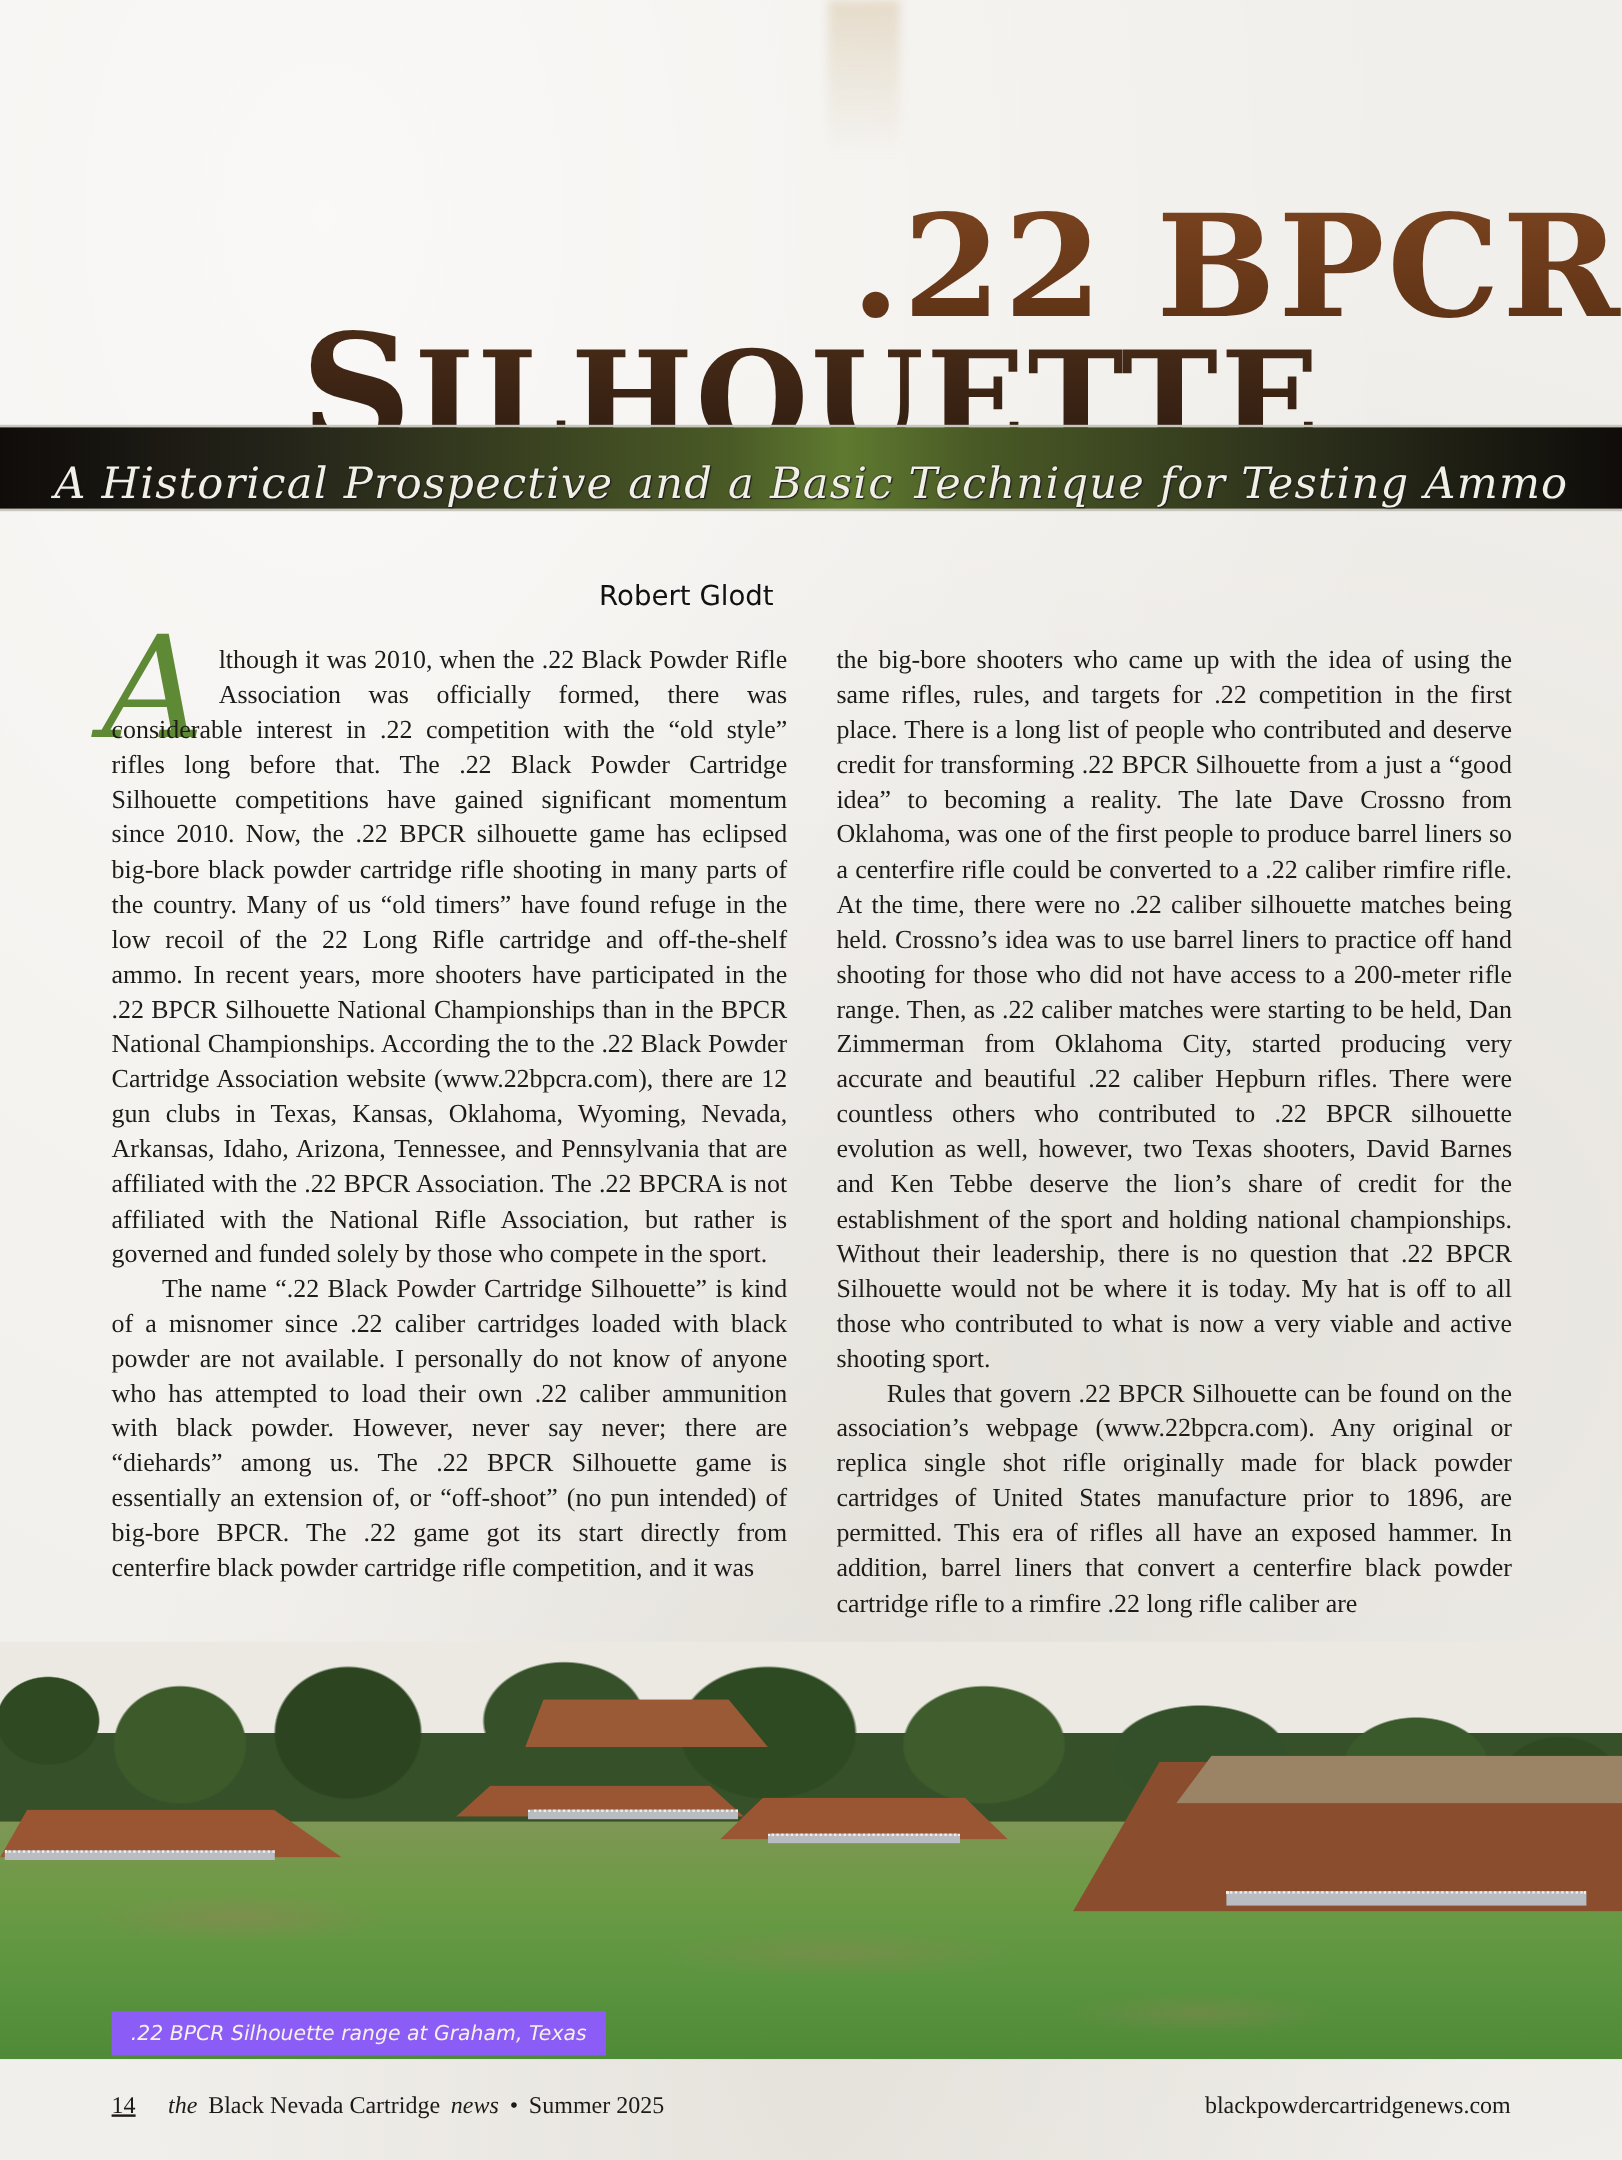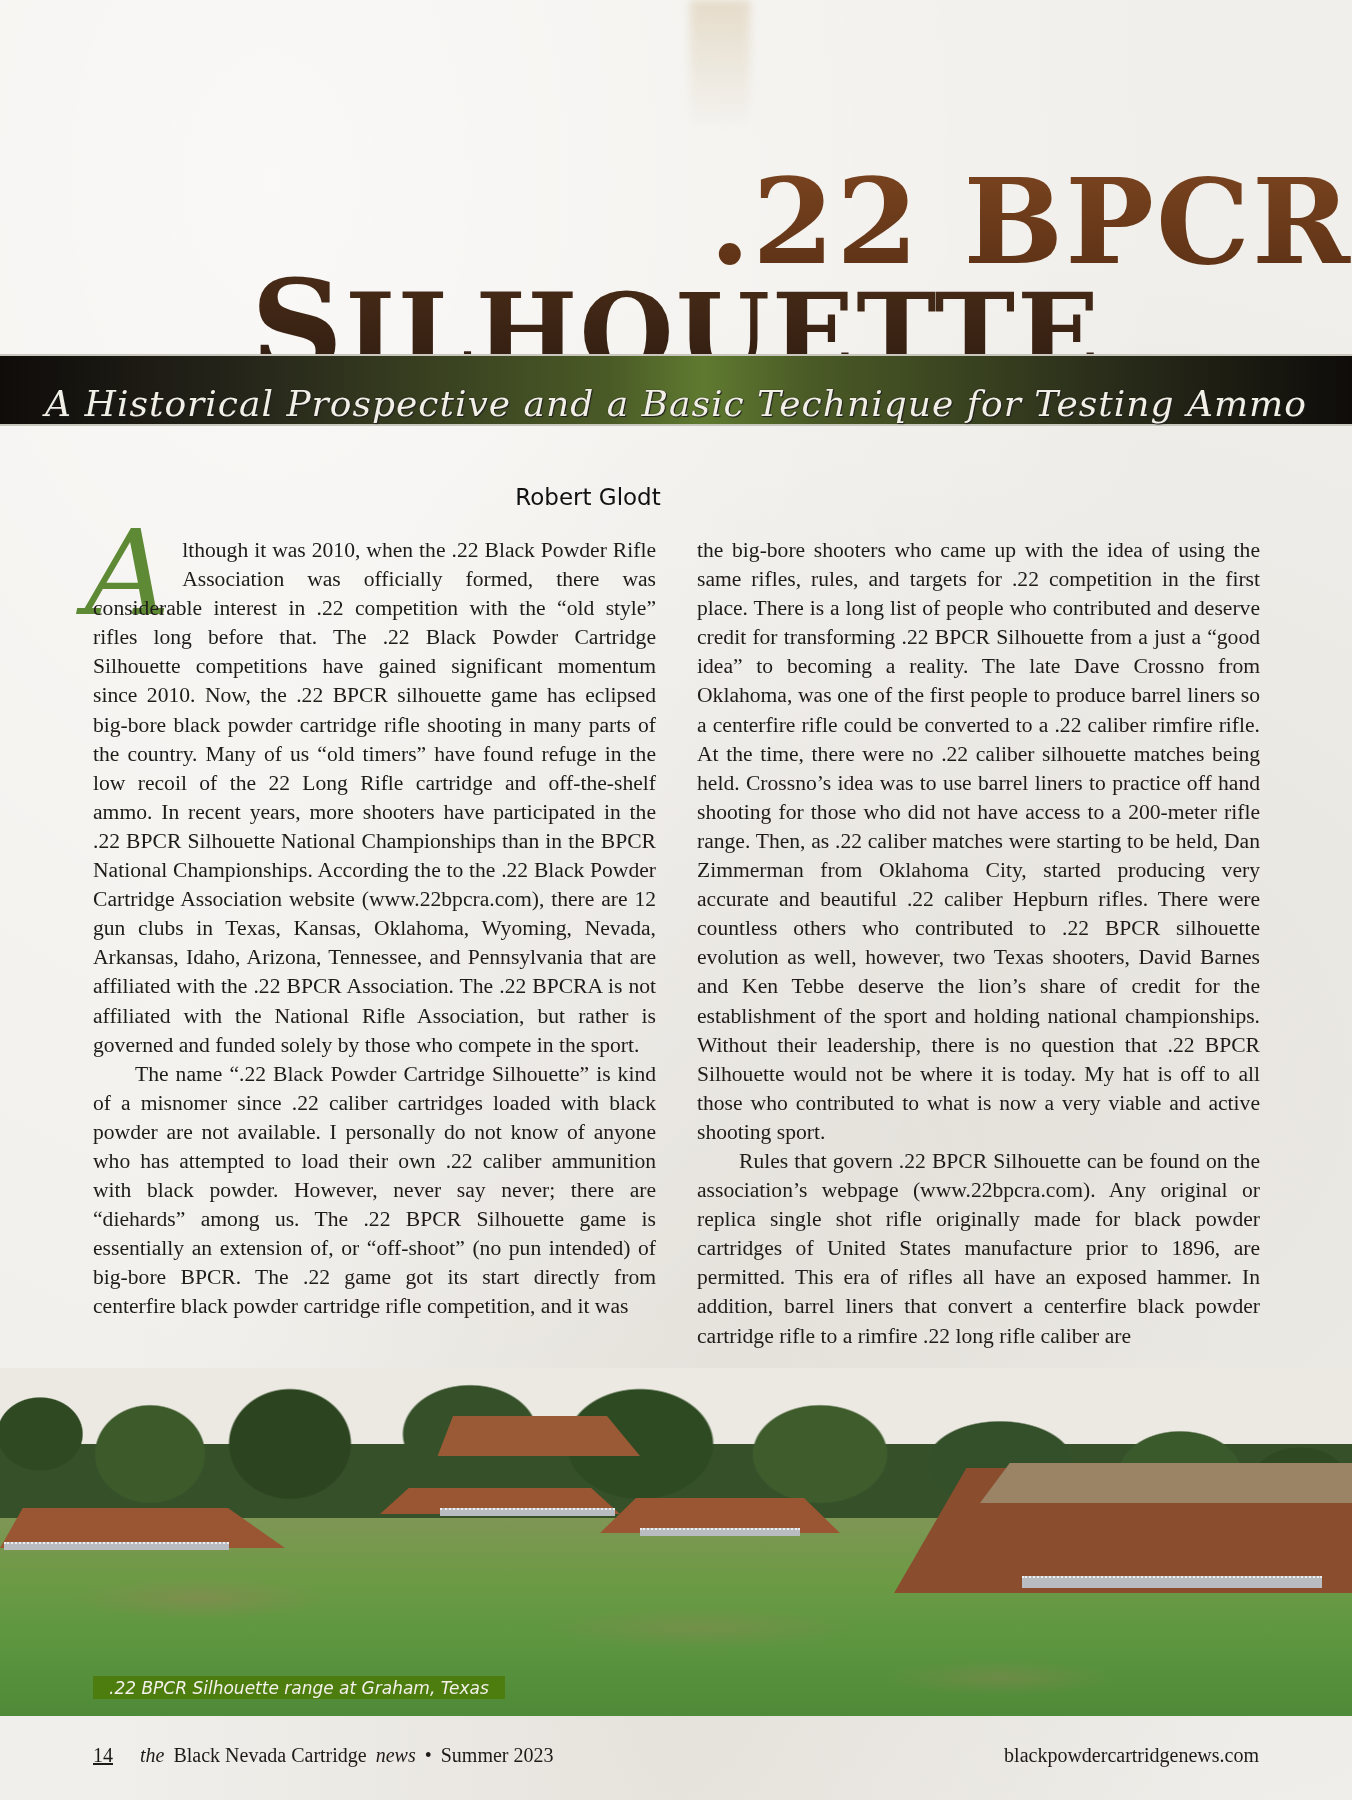--- a/index.html
+++ b/index.html
@@ -40,21 +40,21 @@
     border-top: 2px solid #c9c6bd; border-bottom: 2px solid #c9c6bd;
     display: flex; align-items: flex-end; justify-content: center;
   }
   .banner-text {
     font-family: "DejaVu Serif", serif; font-style: italic;
     font-size: 36px; color: #f2efe6; letter-spacing: 1px;
     text-shadow: 0 0 1px #000, 1px 1px 1px #222;
   }
   .byline {
     position: absolute; top: 484px; left: 0; width: 1144px; text-align: center;
-    font-family: "DejaVu Sans", sans-serif; font-size: 23px; color: #111; padding-left: 16px;
+    font-family: "DejaVu Sans", sans-serif; font-size: 23px; color: #111;
   }
   .col {
     position: absolute; top: 536px; width: 563px;
     font-family: "Liberation Serif", serif; font-size: 21.6px; line-height: 29.1px;
     text-align: justify; color: #1f1b18;
   }
   .col p { margin: 0; }
   .col-left { left: 93px; }
   .col-right { left: 697px; }
   .indent { text-indent: 42px; }
@@ -104,22 +104,22 @@
   .berm-2 { left: 380px; top: 120px; width: 240px; height: 26px; clip-path: polygon(0 100%, 12% 0, 88% 0, 100% 100%); }
   .berm-3 { left: 600px; top: 130px; width: 240px; height: 35px; clip-path: polygon(0 100%, 15% 0, 85% 0, 100% 100%); }
   .berm-4 { left: 870px; top: 100px; width: 482px; height: 125px; background: #8a4d2e; clip-path: polygon(5% 100%, 20% 0, 100% 0, 100% 100%); }
   .berm-4-grass { position: absolute; left: 980px; top: 95px; width: 372px; height: 40px; background: #9b8466; clip-path: polygon(0 100%, 8% 0, 100% 0, 100% 100%); }
   .rail { position: absolute; height: 6px; background: #b9bcc0; border-top: 2px dotted #eee; }
   .rail-1 { left: 4px; top: 174px; width: 225px; }
   .rail-2 { left: 440px; top: 140px; width: 175px; }
   .rail-3 { left: 640px; top: 160px; width: 160px; }
   .rail-4 { left: 1022px; top: 208px; width: 300px; height: 10px; }
   .caption {
-    position: absolute; left: 93px; top: 1676px; height: 23px; padding: 0 16px;
-    background: #4d7c0f; color: #f4f1ea; display: flex; align-items: center;
+    position: absolute; left: 93px; top: 1676px; height: 37px; padding: 0 16px;
+    background: #8b5cf6; color: #f4f1ea; display: flex; align-items: center;
     font-family: "DejaVu Sans", sans-serif; font-style: italic; font-size: 17px;
   }
   .footer {
     position: absolute; top: 1744px; left: 93px; width: 1166px;
     display: flex; justify-content: space-between; align-items: baseline;
     font-family: "Liberation Serif", serif; font-size: 20px; color: #1e1a17;
   }
   .footer .left span { margin-right: 4px; }
   .page-num { margin-right: 22px !important; text-decoration: underline; }
   .it { font-style: italic; }
@@ -167,16 +167,16 @@
 
 <div class="caption">.22 BPCR Silhouette range at Graham, Texas</div>
 
 <div class="footer">
   <div class="left">
     <span class="page-num">14</span>
     <span class="it">the</span>
     <span>Black Nevada Cartridge</span>
     <span class="it">news</span>
     <span>•</span>
-    <span>Summer 2023</span>
+    <span>Summer 2025</span>
   </div>
   <div class="right">blackpowdercartridgenews.com</div>
 </div>
 
 </body></html>

